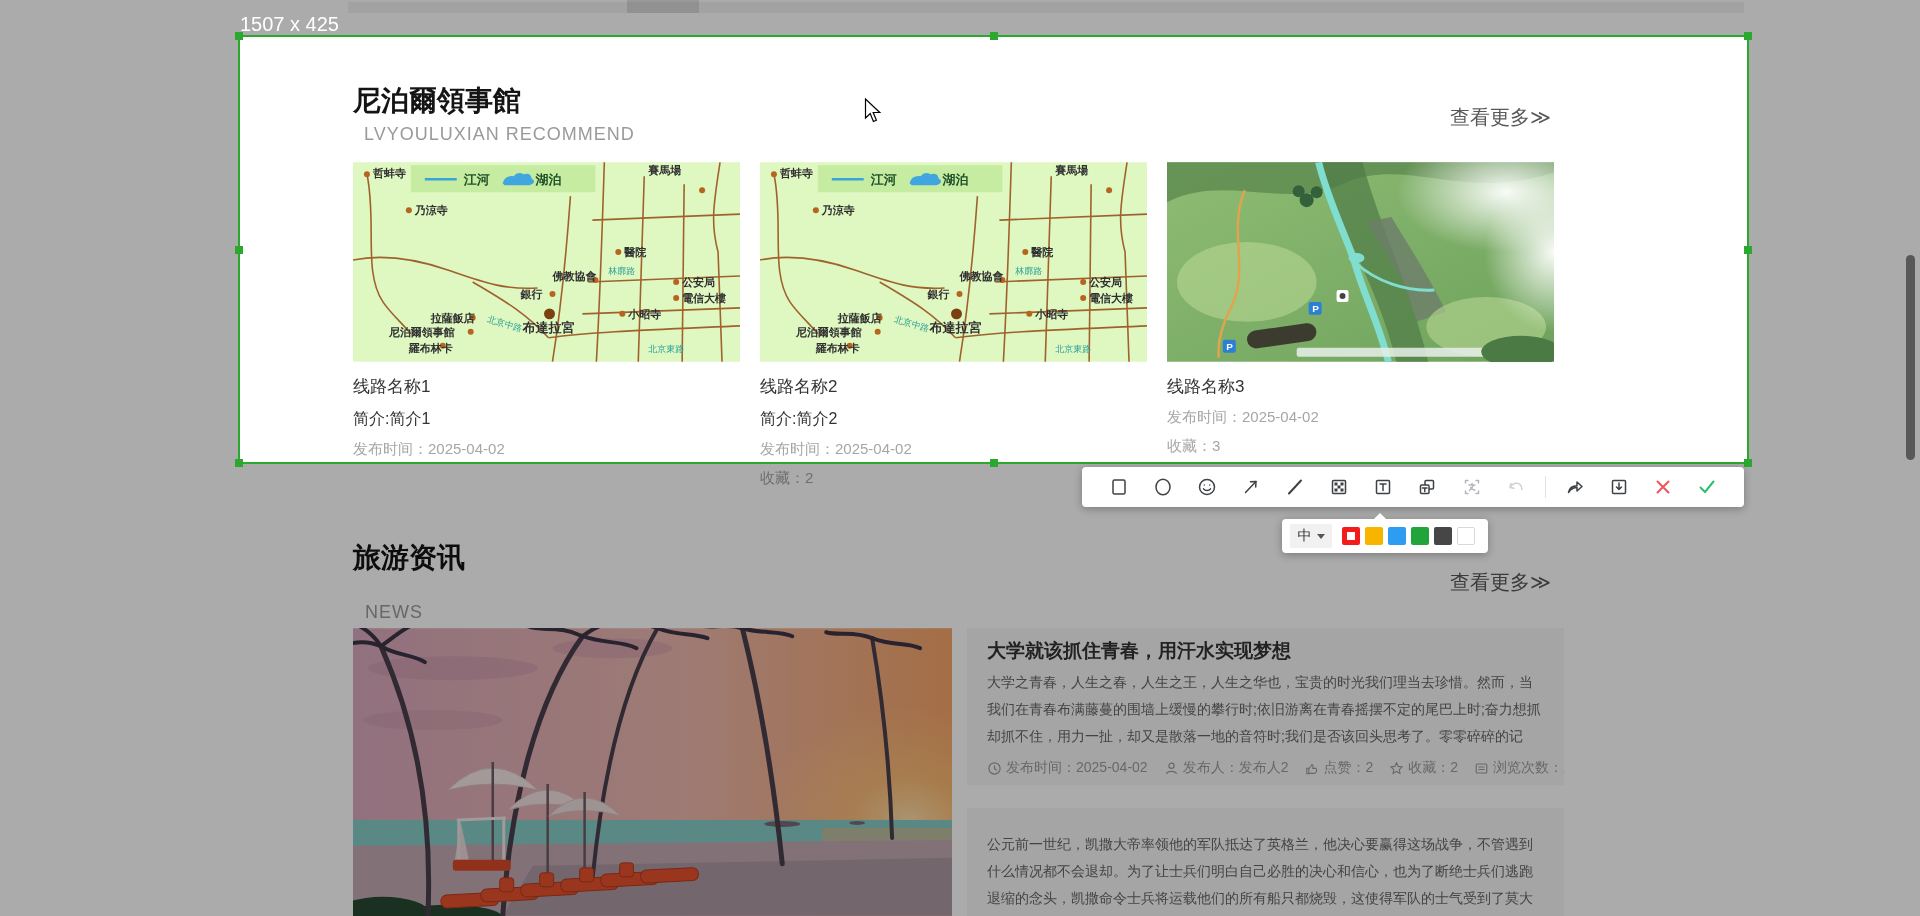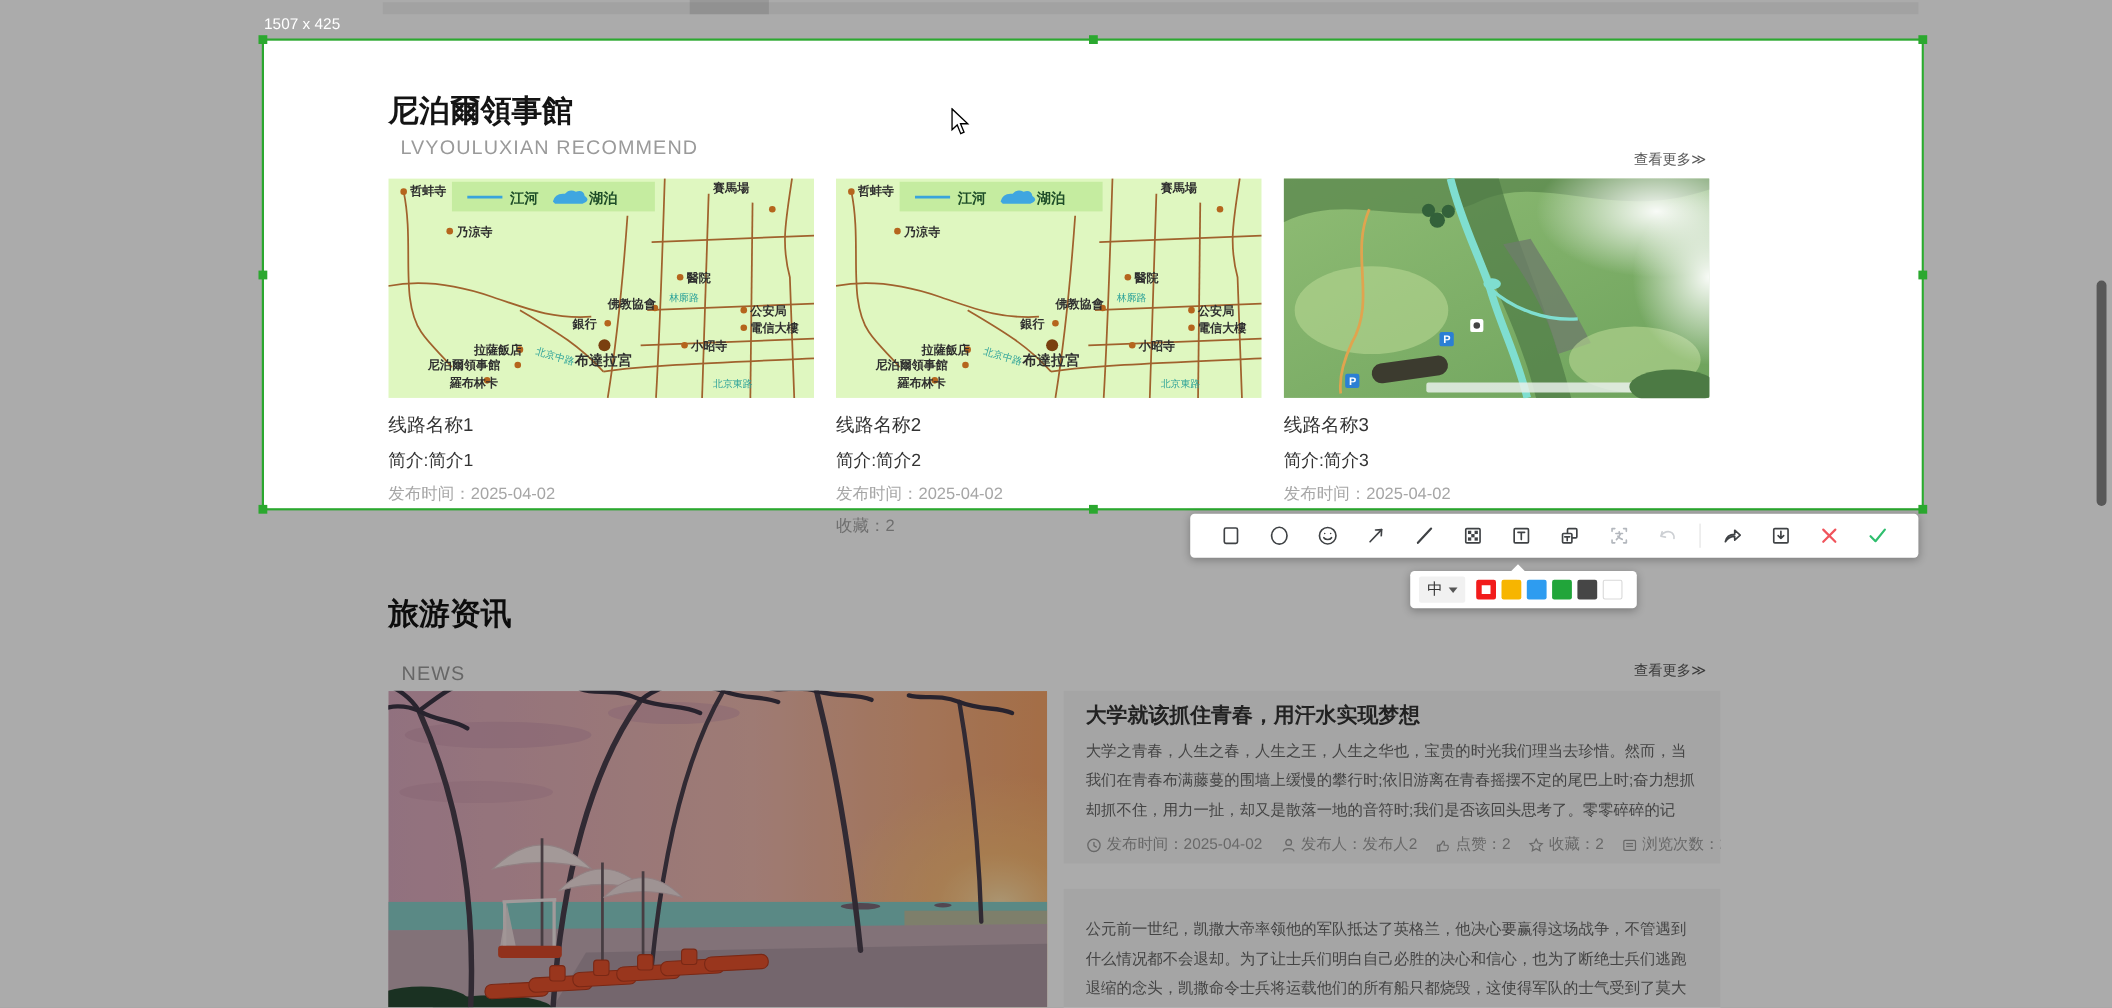--- a/index.html
+++ b/index.html
@@ -3,21 +3,21 @@
 <meta charset="utf-8">
 <style>
   html,body{margin:0;padding:0;background:#888;}
   .stage{position:relative;width:1920px;height:916px;overflow:hidden;background:#ffffff;
          font-family:"Liberation Sans","DejaVu Sans",sans-serif;}
   .abs{position:absolute;}
 
   
   .sec-title{font-size:28px;font-weight:bold;color:#141414;line-height:30px;}
   .sec-sub{font-size:18px;color:#9a9a9a;letter-spacing:1px;}
-  .more-link{font-size:13px;color:#595959;cursor:pointer;margin-top:32px;}
+  .more-link{font-size:20px;color:#595959;cursor:pointer;}
 
   .route-card{position:absolute;top:162px;width:387px;}
   .route-card svg.mapimg{display:block;width:387px;height:200px;}
   .card-name{margin-top:13px;font-size:17px;color:#333;}
   .card-intro{margin-top:11px;font-size:16px;color:#333;}
   .card-line{margin-top:10px;font-size:15px;color:#a6a6a6;}
 
   .news-card{position:absolute;left:967px;width:597px;background:#f7f7f7;
              padding:14px 20px 10px 20px;box-sizing:border-box;overflow:hidden;}
   .news-title{font-size:19px;font-weight:bold;color:#333;line-height:18px;}
@@ -33,21 +33,21 @@
   .chrome2{left:627px;top:0;width:72px;height:13px;background:rgba(0,0,0,0.10);}
 
   
   .selection{left:238px;top:35px;width:1507px;height:425px;z-index:5;
              border:2px solid #2ba82f;box-shadow:0 0 0 2200px rgba(0,0,0,0.33);}
   .handle{position:absolute;width:8px;height:8px;background:#2ba82f;}
   .h-tl{left:-5px;top:-5px;} .h-tm{left:calc(50% - 4px);top:-5px;} .h-tr{right:-5px;top:-5px;}
   .h-ml{left:-5px;top:calc(50% - 4px);} .h-mr{right:-5px;top:calc(50% - 4px);}
   .h-bl{left:-5px;bottom:-5px;} .h-bm{left:calc(50% - 4px);bottom:-5px;} .h-br{right:-5px;bottom:-5px;}
 
-  .dim-label{left:240px;top:13px;z-index:6;color:#fff;font-size:14px;}
+  .dim-label{left:240px;top:13px;z-index:6;color:#fff;font-size:20px;}
 
   .v-scrollbar{left:1906px;top:255px;width:9px;height:205px;border-radius:5px;
                background:#585858;z-index:6;}
 
   .toolbar{left:1082px;top:467px;width:662px;height:40px;background:#fff;border-radius:4px;
            z-index:10;box-shadow:0 2px 8px rgba(0,0,0,0.28);
            display:flex;align-items:center;justify-content:space-between;padding:0 22px;box-sizing:border-box;}
   .tb{width:30px;height:30px;border:0;background:transparent;padding:0;display:flex;
       align-items:center;justify-content:center;cursor:pointer;color:#3f4245;}
   .tb.dim{color:#b3b7bd;} .tb.dimmer{color:#cdd0d4;}
@@ -198,21 +198,20 @@
       <g font-size="10" font-weight="bold" fill="#fff">
         <rect x="142" y="140" width="13" height="13" rx="2" fill="#2b7fd4"></rect>
           <text x="145.5" y="150">P</text>
         <rect x="56" y="178" width="13" height="13" rx="2" fill="#2b7fd4"></rect>
           <text x="59.5" y="188">P</text>
       </g>
       <rect x="130" y="186" width="230" height="9" rx="2" fill="#e8f0ea" opacity="0.85"></rect>
       <ellipse cx="355" cy="190" rx="40" ry="16" fill="#4c7a44"></ellipse>
     </svg>
     <div class="card-name">线路名称3</div>
-    <div class="card-intro">简介:简介3</div>
     <div class="card-line">发布时间：2025-04-02</div>
     <div class="card-line">收藏：3</div>
   </div>
 
   <div class="abs sec-title" style="left:353px;top:543px;">旅游资讯</div>
   <div class="abs sec-sub" style="left:353px;top:602px;margin-left:12px;">NEWS</div>
   <div class="abs more-link" style="right:369px;top:569px;">查看更多≫</div>
 
   <svg class="abs" style="left:353px;top:628px;" width="599" height="288" viewBox="0 0 600 288">
     <defs>

